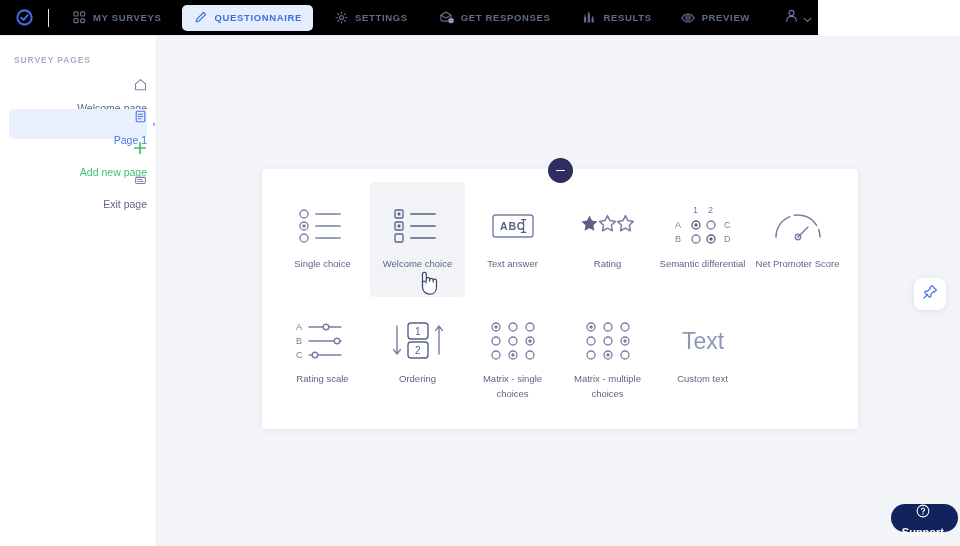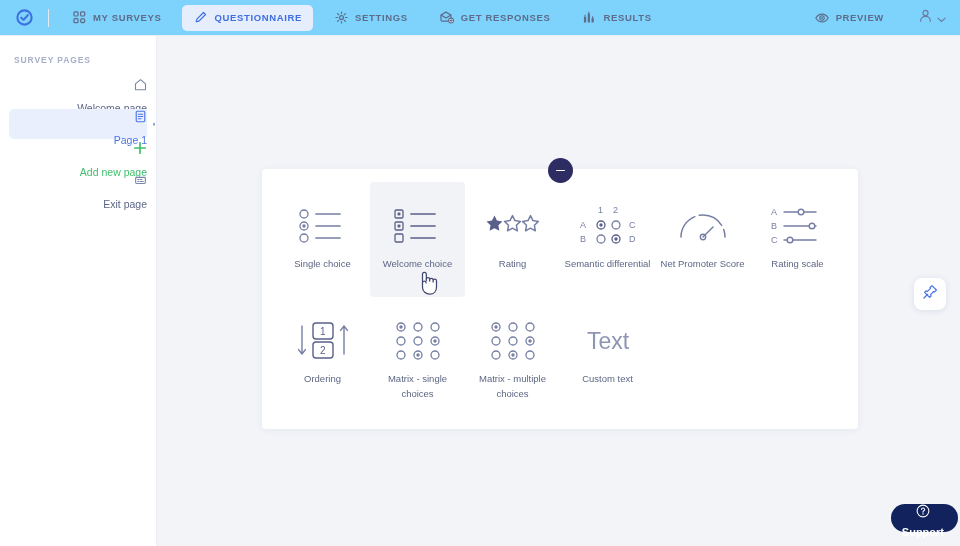--- a/index.html
+++ b/index.html
@@ -6,39 +6,39 @@
   html,body { width:960px; height:546px; overflow:hidden; }
   body {
     font-family:"Liberation Sans", sans-serif;
     background:#ffffff;
     color:#5a5f80;
     -webkit-font-smoothing:antialiased;
   }
 
   
   .header{
-    position:absolute; top:0; left:0; width:960px; height:36px;
-    background:#7dd3fc; border-bottom:1px solid #e9edf5;
+    position:absolute; top:0; left:0; width:818px; height:36px;
+    background:#000000; border-bottom:1px solid #e9edf5;
     display:flex; align-items:center; z-index:40;
   }
   .logo-wrap{ width:48px; display:flex; align-items:center; justify-content:center; }
   .logo{ width:17px; height:17px; }
   .hdr-divider{ width:1px; height:18px; background:#e3e8f1; }
   .nav{ display:flex; align-items:center; height:36px; }
   .nav-item{
     display:flex; align-items:center; gap:7px; height:26px;
     padding:0 11px; margin-left:10px; border-radius:5px;
     font-size:9.5px; font-weight:700; letter-spacing:.65px;
     color:#5f6b8a; white-space:nowrap; cursor:pointer;
   }
   .nav-item.first{ margin-left:12px; }
   .nav-item.active{ background:#e6edfd; color:#3d6fe0; }
   .nav-icon{ display:flex; align-items:center; justify-content:center; width:14px; height:14px; }
   .spacer{ flex:1; }
-  .hdr-right{ display:flex; align-items:center; gap:0; padding-right:14px; }
+  .hdr-right{ display:flex; align-items:center; gap:0; padding-right:6px; }
   .preview-item{
     display:flex; align-items:center; gap:7px;
     font-size:9.5px; font-weight:700; letter-spacing:.65px; color:#5f6b8a;
     margin-right:16px; cursor:pointer;
   }
   .upgrade-btn{
     background:#ffa41b; color:#ffffff; border:none;
     height:26px; padding:0 20px; border-radius:4px;
     font-family:"Liberation Sans", sans-serif;
     font-size:9.5px; font-weight:700; letter-spacing:.7px; cursor:pointer;
@@ -311,20 +311,30 @@
           </svg>
         </div>
         <div class="card-label">Welcome choice</div>
         <span class="hand">
           <svg width="22" height="26" viewBox="0 0 22 26">
             <path d="M5.5 13.5V4.3a1.9 1.9 0 0 1 3.8 0v6.4m0-1.3a1.7 1.7 0 0 1 3.4 0v1.6m0-.9a1.7 1.7 0 0 1 3.4 0v1.9m0-1.1a1.7 1.7 0 0 1 3.4 0v6c0 4.2-2.6 7.2-6.6 7.2-4 0-7.4-2.6-7.4-6.9v-4.3c0-1.1.8-1.9 1.8-1.9s1.8.8 1.8 1.9" fill="#ffffff" stroke="#41476e" stroke-width="1.25" stroke-linejoin="round" stroke-linecap="round"></path>
           </svg>
         </span>
       </div>
 
+      <div class="card">
+        <div class="card-ic">
+          <svg width="52" height="40" viewBox="0 0 52 40">
+            <rect x="6" y="9" width="40" height="22" rx="2.6" fill="none" stroke="#767fa3" stroke-width="1.4"></rect>
+            <text x="13" y="24" font-family="Liberation Sans, sans-serif" font-size="10.5" font-weight="700" fill="#5a608a" letter-spacing=".8">ABC</text>
+            <path d="M36.6 13.6v12.8M34.4 13.6h4.4M34.4 26.4h4.4" stroke="#5a608a" stroke-width="1.2" stroke-linecap="round"></path>
+          </svg>
+        </div>
+        <div class="card-label">Text answer</div>
+      </div>
 
 
       <div class="card">
         <div class="card-ic">
           <svg width="56" height="24" viewBox="0 0 56 24">
             <path d="M9.5 1.6l2.4 5 5.5.8-4 3.9.95 5.5-4.9-2.6-4.9 2.6.95-5.5-4-3.9 5.5-.8z" fill="#5a608a"></path>
             <path d="M27.5 1.6l2.4 5 5.5.8-4 3.9.95 5.5-4.9-2.6-4.9 2.6.95-5.5-4-3.9 5.5-.8z" fill="none" stroke="#767fa3" stroke-width="1.5" stroke-linejoin="round"></path>
             <path d="M45.5 1.6l2.4 5 5.5.8-4 3.9.95 5.5-4.9-2.6-4.9 2.6.95-5.5-4-3.9 5.5-.8z" fill="none" stroke="#767fa3" stroke-width="1.5" stroke-linejoin="round"></path>
           </svg>
         </div>

